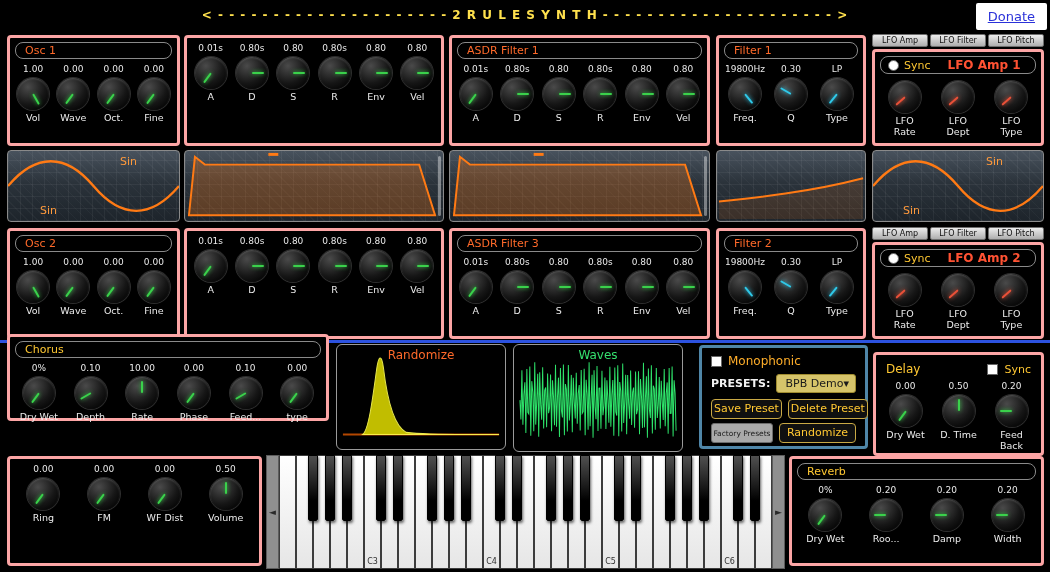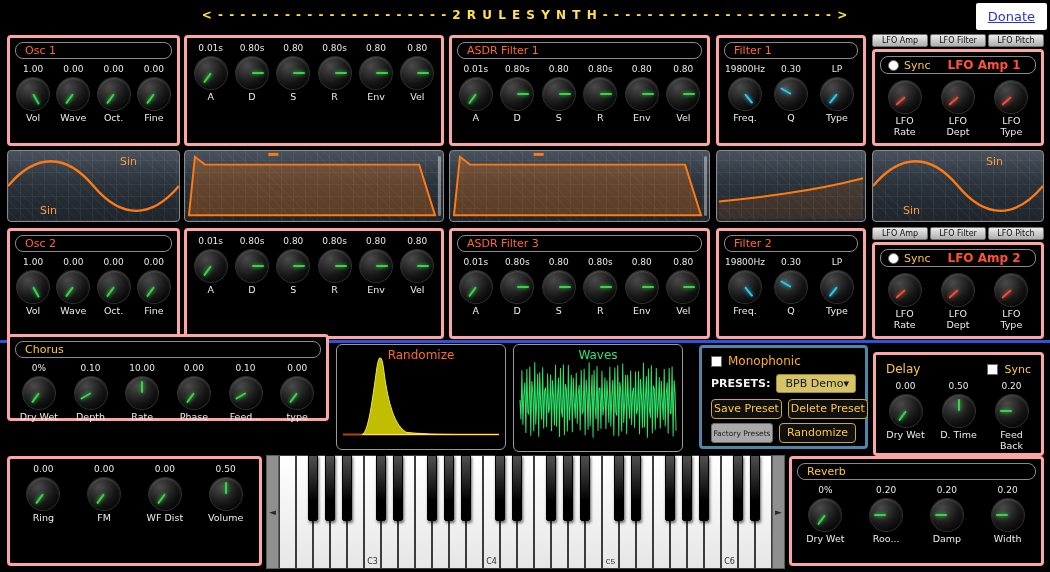--- a/index.html
+++ b/index.html
@@ -727,21 +727,21 @@
         <div class="white-key" style="left: 44.8276%; width: 3.44828%;"></div>
         <div class="black-key" style="left: 47.2069%; width: 2.13793%;"></div>
         <div class="white-key" style="left: 48.2759%; width: 3.44828%;"></div>
         <div class="white-key" style="left: 51.7241%; width: 3.44828%;"></div>
         <div class="black-key" style="left: 54.1034%; width: 2.13793%;"></div>
         <div class="white-key" style="left: 55.1724%; width: 3.44828%;"></div>
         <div class="black-key" style="left: 57.5517%; width: 2.13793%;"></div>
         <div class="white-key" style="left: 58.6207%; width: 3.44828%;"></div>
         <div class="black-key" style="left: 61%; width: 2.13793%;"></div>
         <div class="white-key" style="left: 62.069%; width: 3.44828%;"></div>
-        <div class="white-key" style="left: 65.5172%; width: 3.44828%; font-family: Liberation Mono, monospace;">
+        <div class="white-key" style="left: 65.5172%; width: 3.44828%;">
           <span class="key-label">C5</span>
         </div>
         <div class="black-key" style="left: 67.8966%; width: 2.13793%;"></div>
         <div class="white-key" style="left: 68.9655%; width: 3.44828%;"></div>
         <div class="black-key" style="left: 71.3448%; width: 2.13793%;"></div>
         <div class="white-key" style="left: 72.4138%; width: 3.44828%;"></div>
         <div class="white-key" style="left: 75.8621%; width: 3.44828%;"></div>
         <div class="black-key" style="left: 78.2414%; width: 2.13793%;"></div>
         <div class="white-key" style="left: 79.3103%; width: 3.44828%;"></div>
         <div class="black-key" style="left: 81.6897%; width: 2.13793%;"></div>

